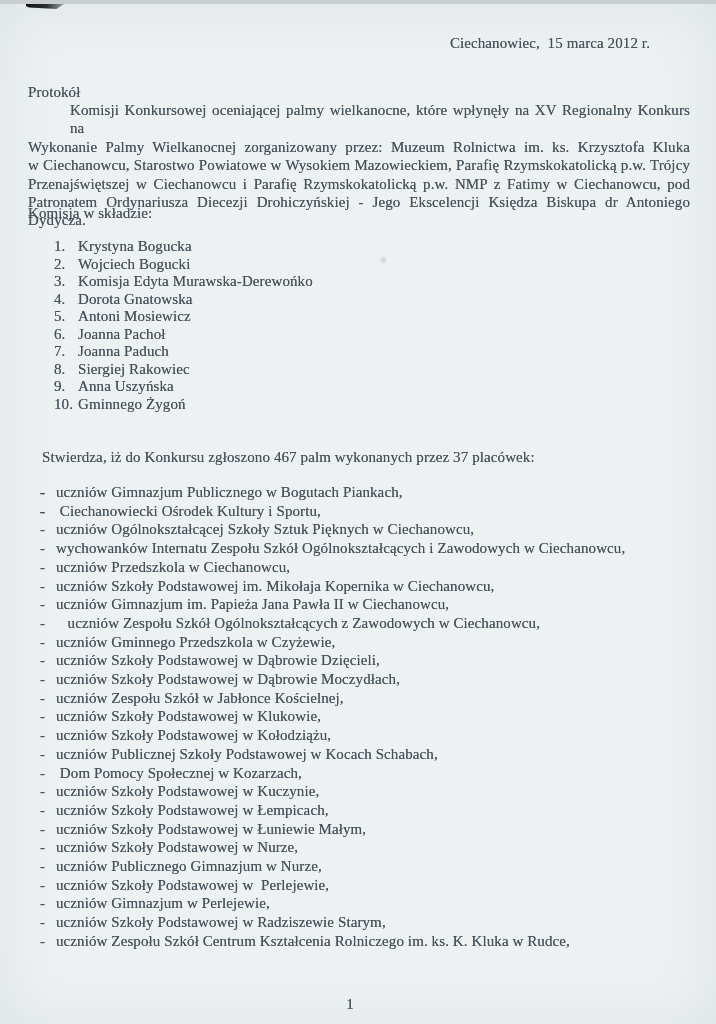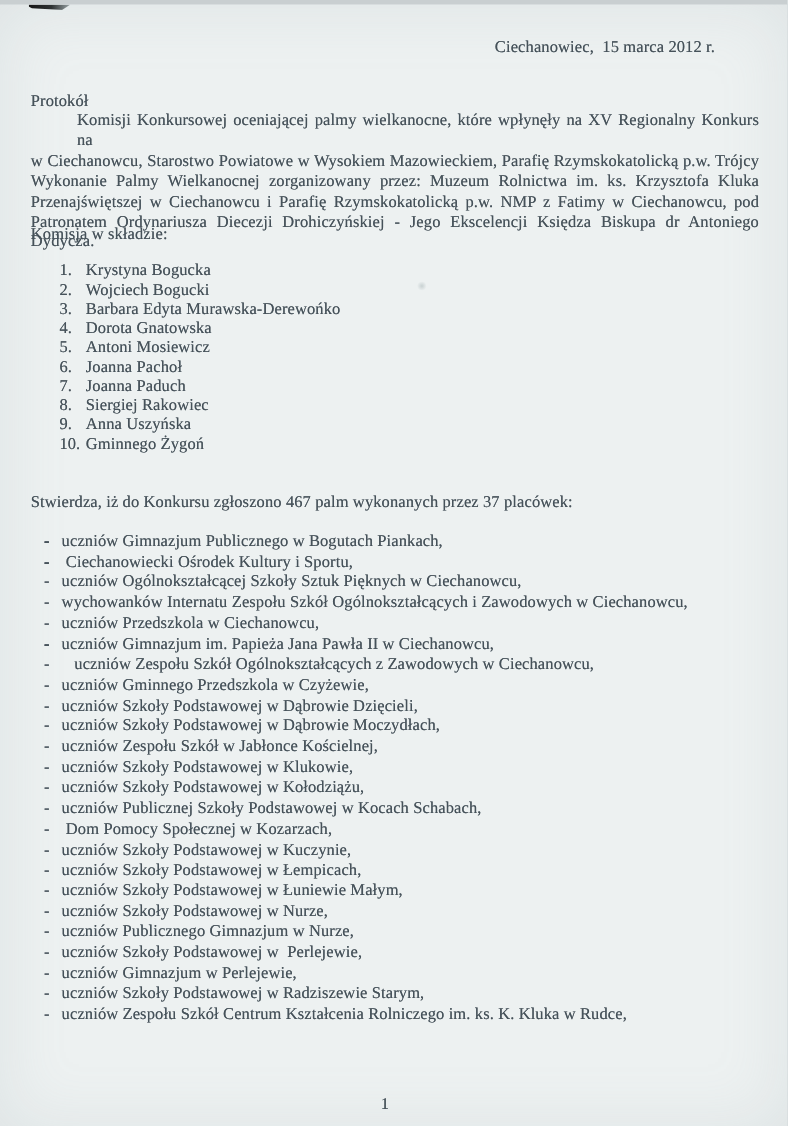--- a/index.html
+++ b/index.html
@@ -71,21 +71,21 @@
     line-height:18px;
   }
   .committee{
     position:absolute;
     left:54px; top:234px;
   }
   .c-row{ line-height:17.5px; display:flex; }
   .c-no{ width:24px; flex:0 0 24px; }
   .statement{
     position:absolute;
-    left:28px; top:444px;
+    left:42px; top:444px;
     line-height:18px;
   }
   .facilities{
     position:absolute;
     left:28px; top:479px; width:672px;
   }
   .f-row{
     position:relative;
     padding-left:28px;
     line-height:18.7px;
@@ -108,40 +108,40 @@
 
   <div class="artifact"></div>
   <div class="speck"></div>
 
   <div class="date-line txt">Ciechanowiec,  15 marca 2012 r.</div>
 
   <div class="doc-title txt">Protokół</div>
 
   <div class="intro">
     <div class="p-line first txt">Komisji Konkursowej oceniającej palmy wielkanocne, które wpłynęły na XV Regionalny Konkurs na</div>
+    <div class="p-line txt">Wykonanie Palmy Wielkanocnej zorganizowany przez: Muzeum Rolnictwa im. ks. Krzysztofa Kluka</div>
     <div class="p-line txt">w Ciechanowcu, Starostwo Powiatowe w Wysokiem Mazowieckiem, Parafię Rzymskokatolicką p.w. Trójcy</div>
-    <div class="p-line txt">Wykonanie Palmy Wielkanocnej zorganizowany przez: Muzeum Rolnictwa im. ks. Krzysztofa Kluka</div>
     <div class="p-line txt">Przenajświętszej w Ciechanowcu i Parafię Rzymskokatolicką p.w. NMP z Fatimy w Ciechanowcu, pod</div>
     <div class="p-line last txt">Patronatem Ordynariusza Diecezji Drohiczyńskiej - Jego Ekscelencji Księdza Biskupa dr Antoniego Dydycza.</div>
   </div>
 
   <div class="committee-heading txt">Komisja w składzie:</div>
 
   <div class="committee">
     <div class="c-row">
         <span class="c-no txt">1.</span>
         <span class="c-name txt">Krystyna Bogucka</span>
       </div>
     <div class="c-row">
         <span class="c-no txt">2.</span>
         <span class="c-name txt">Wojciech Bogucki</span>
       </div>
     <div class="c-row">
         <span class="c-no txt">3.</span>
-        <span class="c-name txt">Barbara Edyta Murawska-Derewońko</span>
+        <span class="c-name txt">Komisja Edyta Murawska-Derewońko</span>
       </div>
     <div class="c-row">
         <span class="c-no txt">4.</span>
         <span class="c-name txt">Dorota Gnatowska</span>
       </div>
     <div class="c-row">
         <span class="c-no txt">5.</span>
         <span class="c-name txt">Antoni Mosiewicz</span>
       </div>
     <div class="c-row">
@@ -169,21 +169,21 @@
   <div class="statement txt">Stwierdza, iż do Konkursu zgłoszono 467 palm wykonanych przez 37 placówek:</div>
 
   <div class="facilities">
     <div class="f-row"><span class="f-dash txt">-</span></div>
     <div class="f-row"><span class="f-dash txt">-</span><span class="f-text txt">uczniów Gimnazjum Publicznego w Bogutach Piankach,</span></div>
     <div class="f-row"><span class="f-dash txt">-</span></div>
     <div class="f-row"><span class="f-dash txt">-</span><span class="f-text txt"> Ciechanowiecki Ośrodek Kultury i Sportu,</span></div>
     <div class="f-row"><span class="f-dash txt">-</span><span class="f-text txt">uczniów Ogólnokształcącej Szkoły Sztuk Pięknych w Ciechanowcu,</span></div>
     <div class="f-row"><span class="f-dash txt">-</span><span class="f-text txt">wychowanków Internatu Zespołu Szkół Ogólnokształcących i Zawodowych w Ciechanowcu,</span></div>
     <div class="f-row"><span class="f-dash txt">-</span><span class="f-text txt">uczniów Przedszkola w Ciechanowcu,</span></div>
-    <div class="f-row"><span class="f-dash txt">-</span></div>
+    <div class="f-row"><span class="f-dash txt">-</span><span class="f-text txt">uczniów Szkoły Podstawowej im. Mikołaja Kopernika w Ciechanowcu,</span></div>
     <div class="f-row"><span class="f-dash txt">-</span><span class="f-text txt">uczniów Gimnazjum im. Papieża Jana Pawła II w Ciechanowcu,</span></div>
     <div class="f-row"><span class="f-dash txt">-</span><span class="f-text txt">   uczniów Zespołu Szkół Ogólnokształcących z Zawodowych w Ciechanowcu,</span></div>
     <div class="f-row"><span class="f-dash txt">-</span><span class="f-text txt">uczniów Gminnego Przedszkola w Czyżewie,</span></div>
     <div class="f-row"><span class="f-dash txt">-</span><span class="f-text txt">uczniów Szkoły Podstawowej w Dąbrowie Dzięcieli,</span></div>
     <div class="f-row"><span class="f-dash txt">-</span><span class="f-text txt">uczniów Szkoły Podstawowej w Dąbrowie Moczydłach,</span></div>
     <div class="f-row"><span class="f-dash txt">-</span><span class="f-text txt">uczniów Zespołu Szkół w Jabłonce Kościelnej,</span></div>
     <div class="f-row"><span class="f-dash txt">-</span><span class="f-text txt">uczniów Szkoły Podstawowej w Klukowie,</span></div>
     <div class="f-row"><span class="f-dash txt">-</span><span class="f-text txt">uczniów Szkoły Podstawowej w Kołodziążu,</span></div>
     <div class="f-row"><span class="f-dash txt">-</span><span class="f-text txt">uczniów Publicznej Szkoły Podstawowej w Kocach Schabach,</span></div>
     <div class="f-row"><span class="f-dash txt">-</span><span class="f-text txt"> Dom Pomocy Społecznej w Kozarzach,</span></div>

